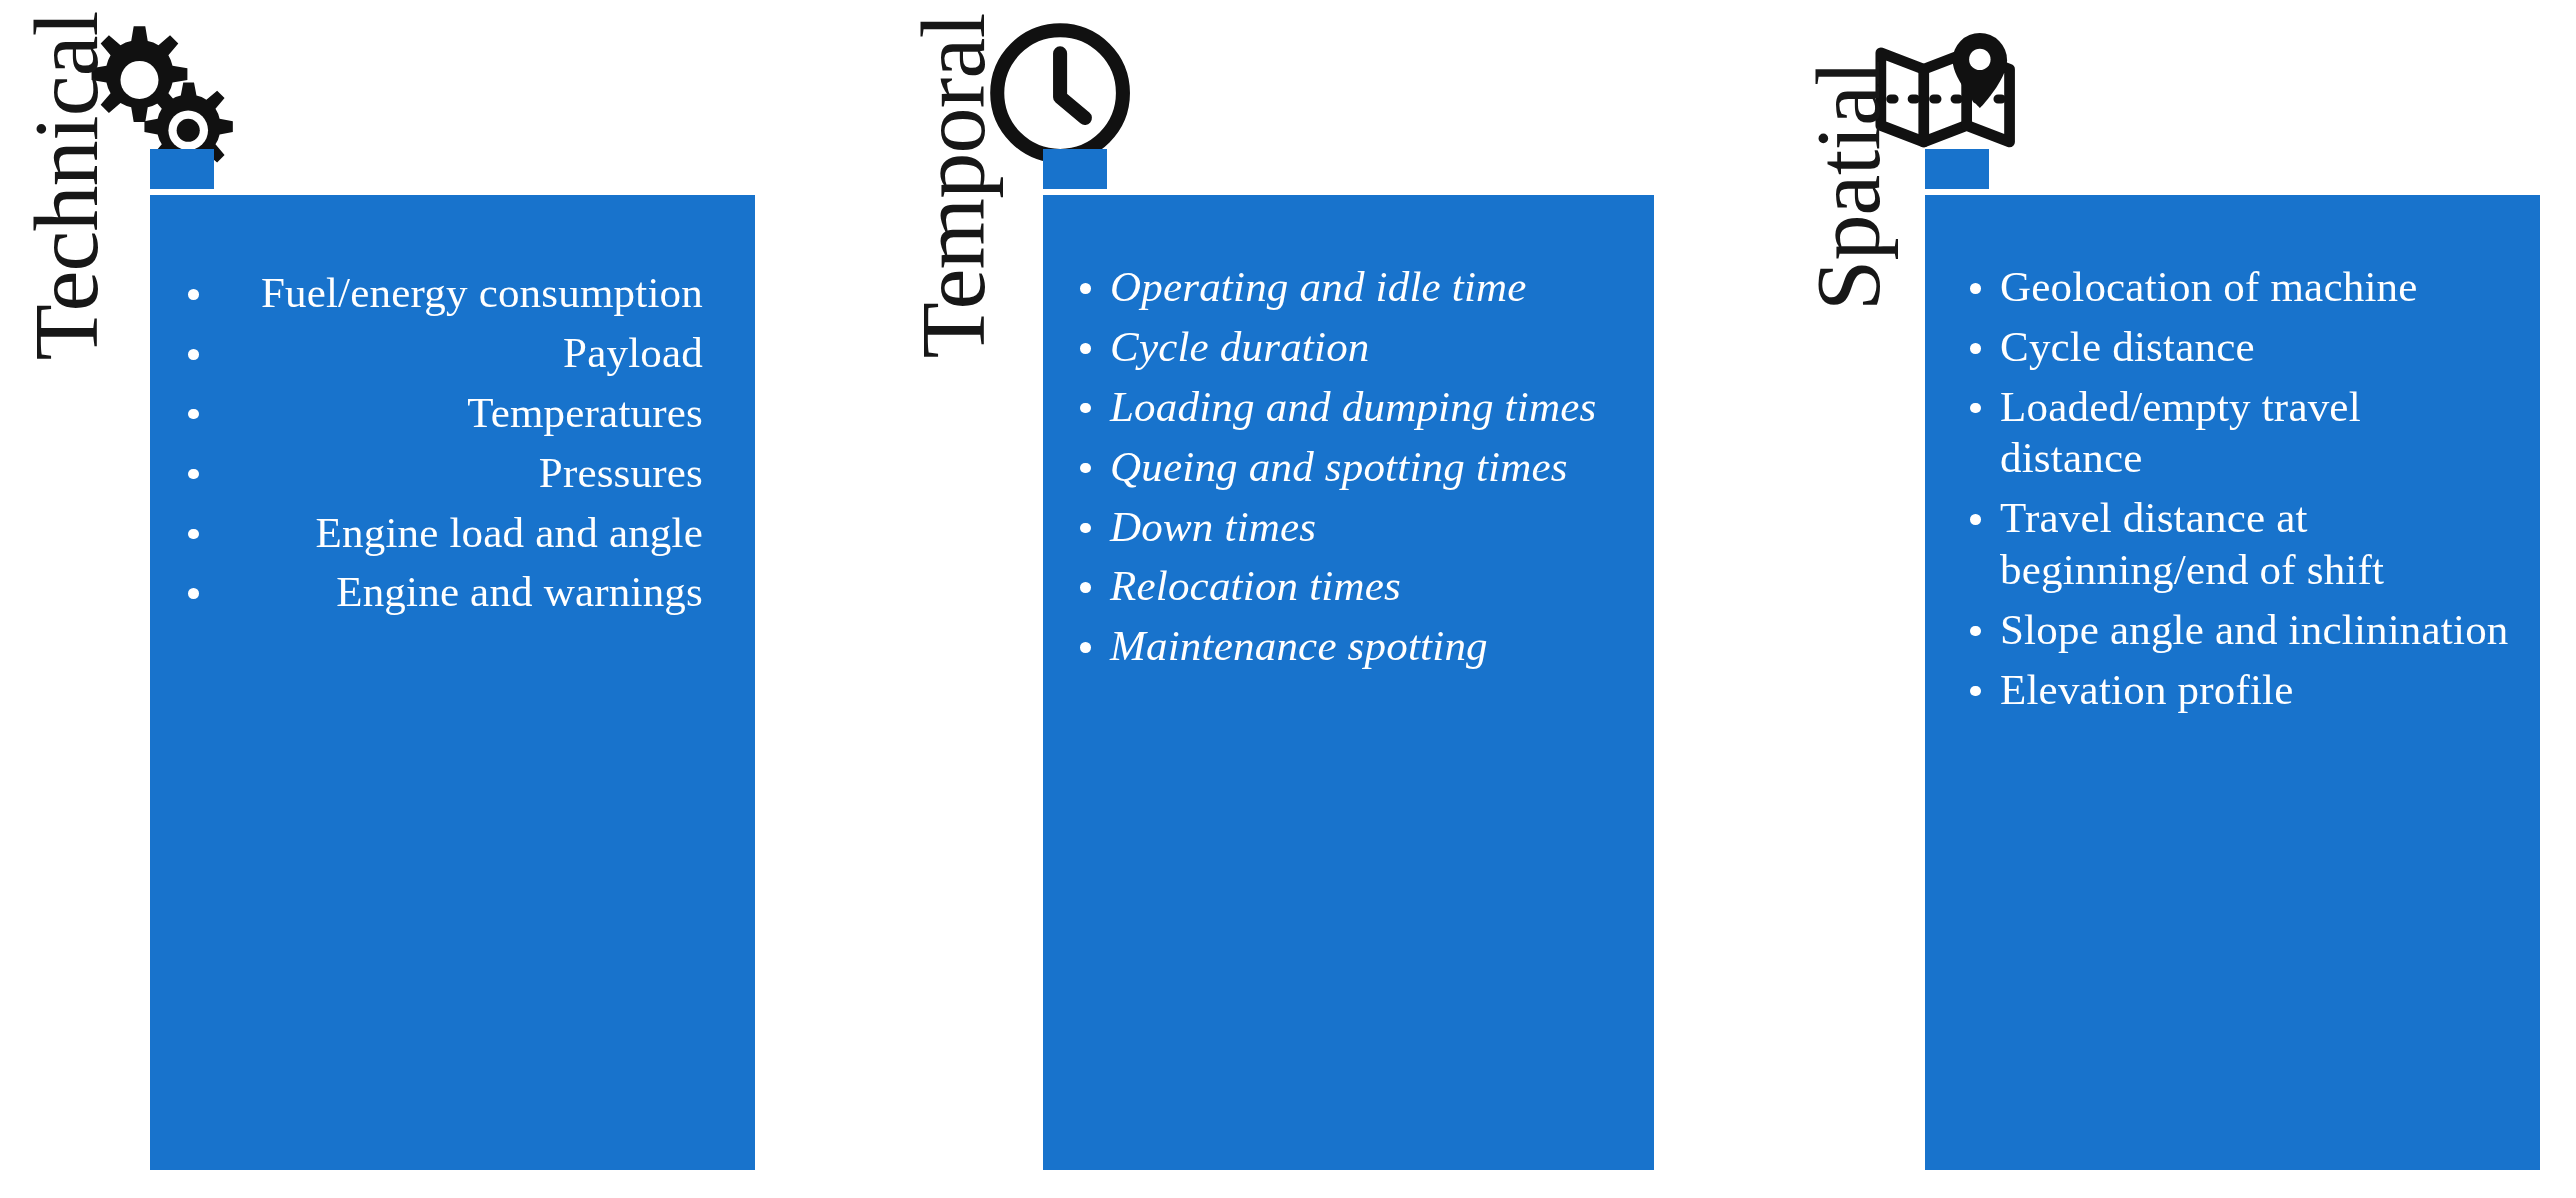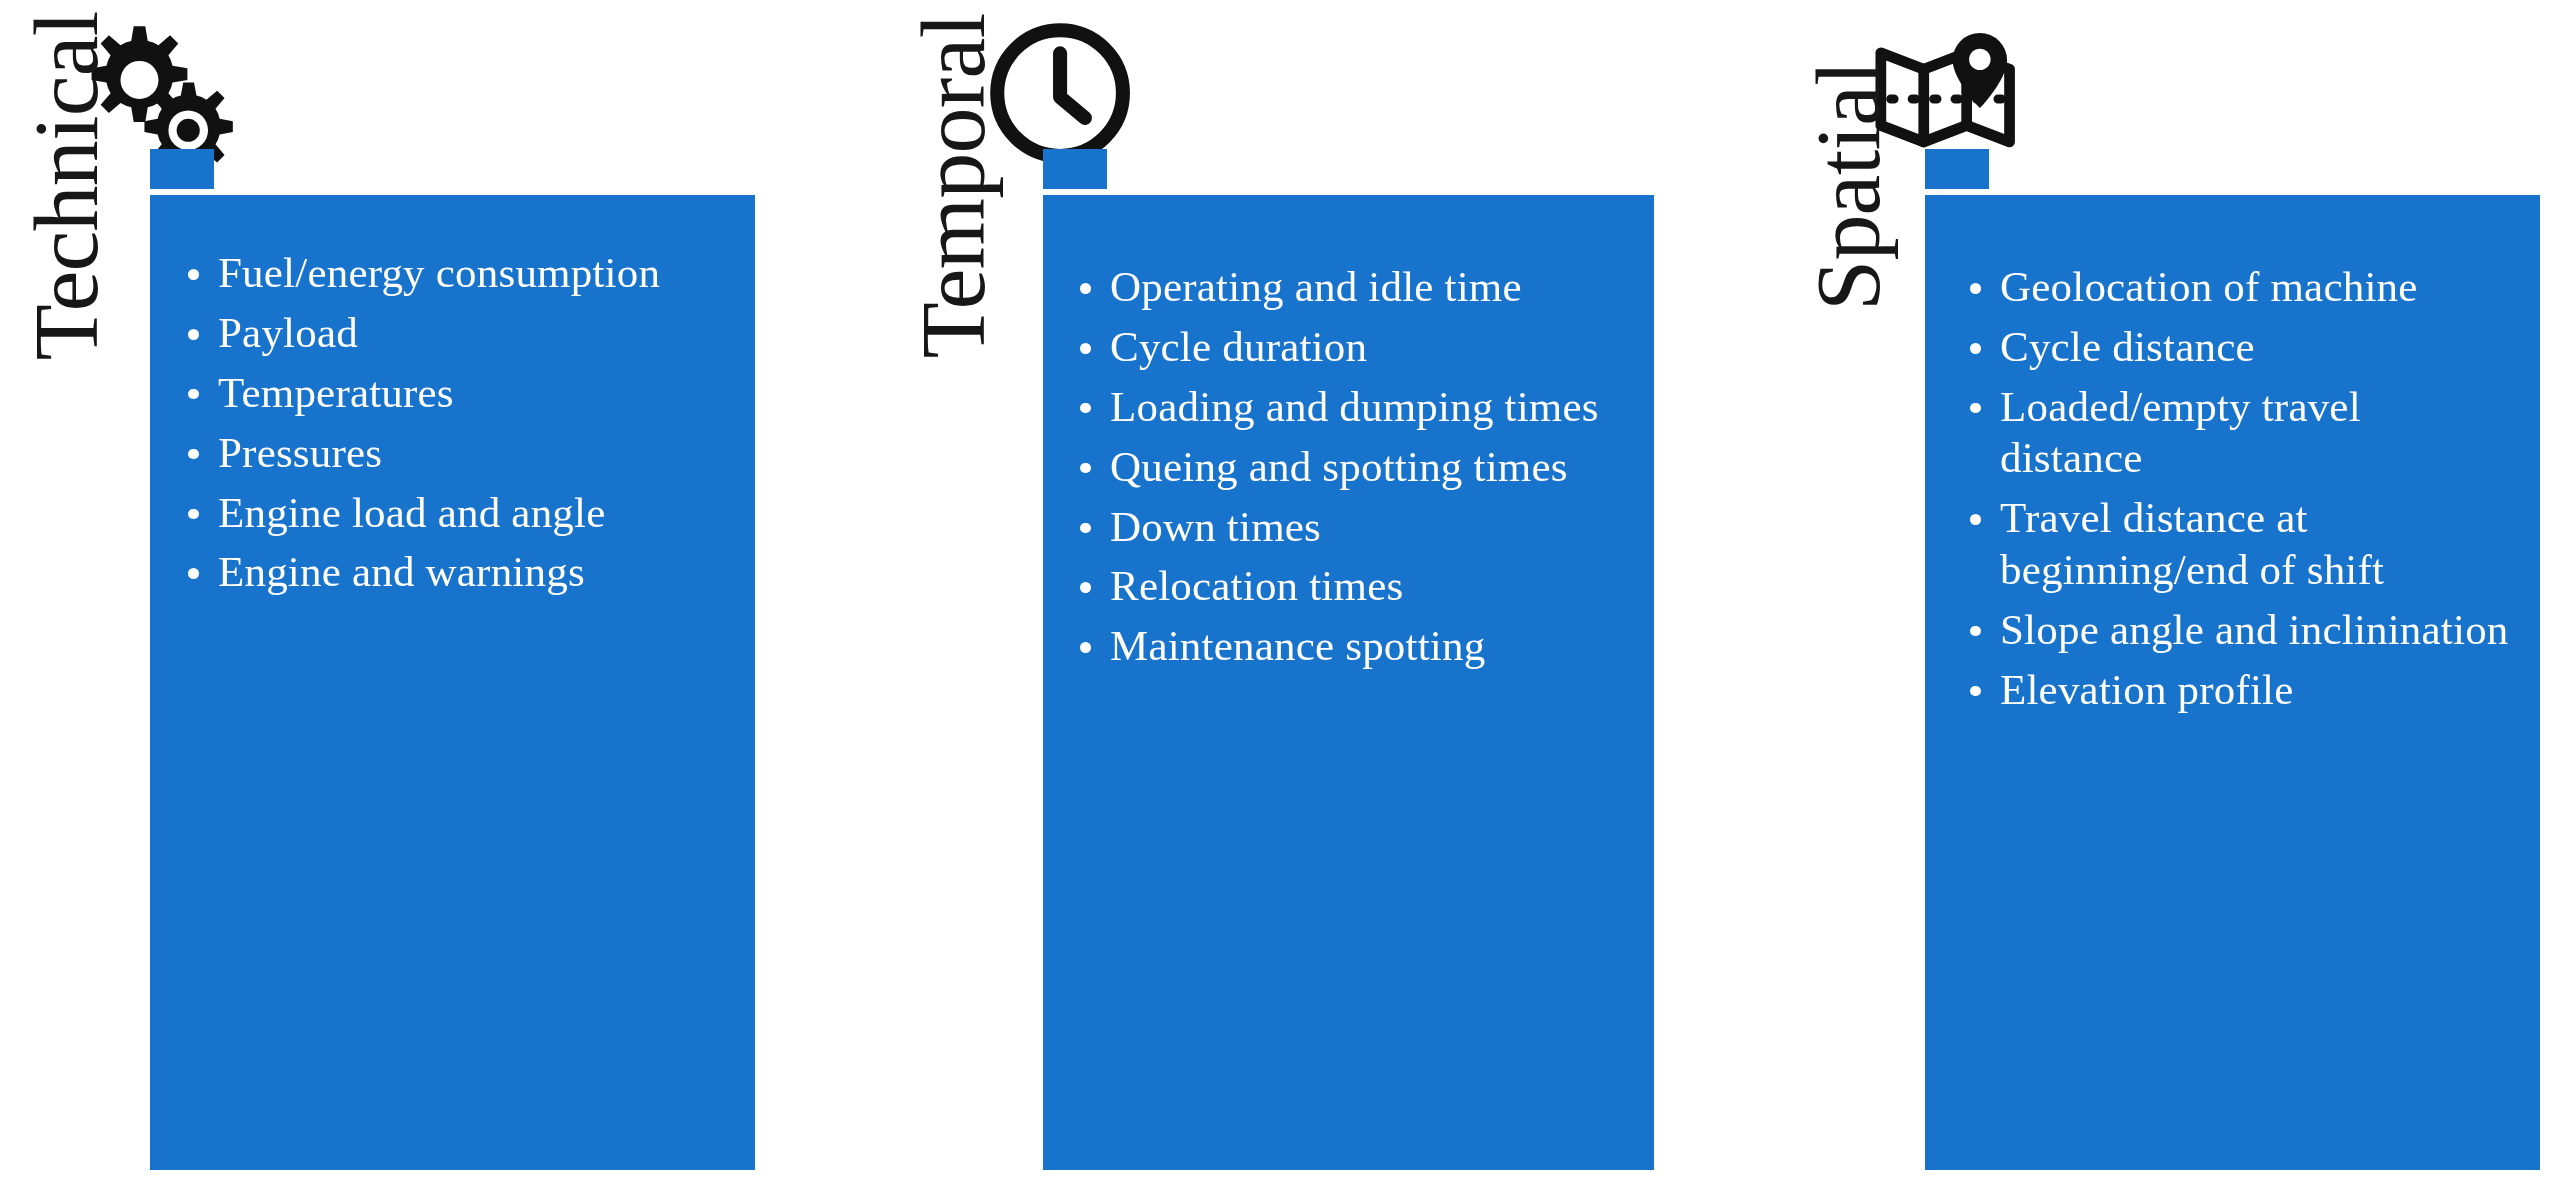--- a/index.html
+++ b/index.html
@@ -120,21 +120,21 @@
     </div>
 
     <div class="side-label" style="left:-50px; top:140px; width:231px; height:396px;">
       <span class="side-label-text">Technical</span>
     </div>
 
     <div class="panel-tab" style="left:150px; top:149px; width:64px; height:40px;"></div>
 
     <div class="panel-body" style="left:150px; top:195px; width:605px; height:975px;"></div>
 
-    <ul class="bullet-list" style="left:183px; top:247px; width:520px;">
+    <ul class="bullet-list" style="left:183px; top:267px; width:520px;text-align:right;">
       <li class="bullet-item">Fuel/energy consumption</li>
       <li class="bullet-item">Payload</li>
       <li class="bullet-item">Temperatures</li>
       <li class="bullet-item">Pressures</li>
       <li class="bullet-item">Engine load and angle</li>
       <li class="bullet-item">Engine and warnings</li>
     </ul>
   </div>
 
   <div class="category" style="left:892px; width:859px;">
@@ -147,21 +147,21 @@
     </div>
 
     <div class="side-label" style="left:-54px; top:140px; width:231px; height:396px;">
       <span class="side-label-text">Temporal</span>
     </div>
 
     <div class="panel-tab" style="left:151px; top:149px; width:64px; height:40px;"></div>
 
     <div class="panel-body" style="left:151px; top:195px; width:611px; height:975px;"></div>
 
-    <ul class="bullet-list" style="left:183px; top:261px; width:537px;">
+    <ul class="bullet-list" style="left:183px; top:261px; width:537px;font-style:italic;">
       <li class="bullet-item">Operating and idle time</li>
       <li class="bullet-item">Cycle duration</li>
       <li class="bullet-item">Loading and dumping times</li>
       <li class="bullet-item">Queing and spotting times</li>
       <li class="bullet-item">Down times</li>
       <li class="bullet-item">Relocation times</li>
       <li class="bullet-item">Maintenance spotting</li>
     </ul>
   </div>
 

